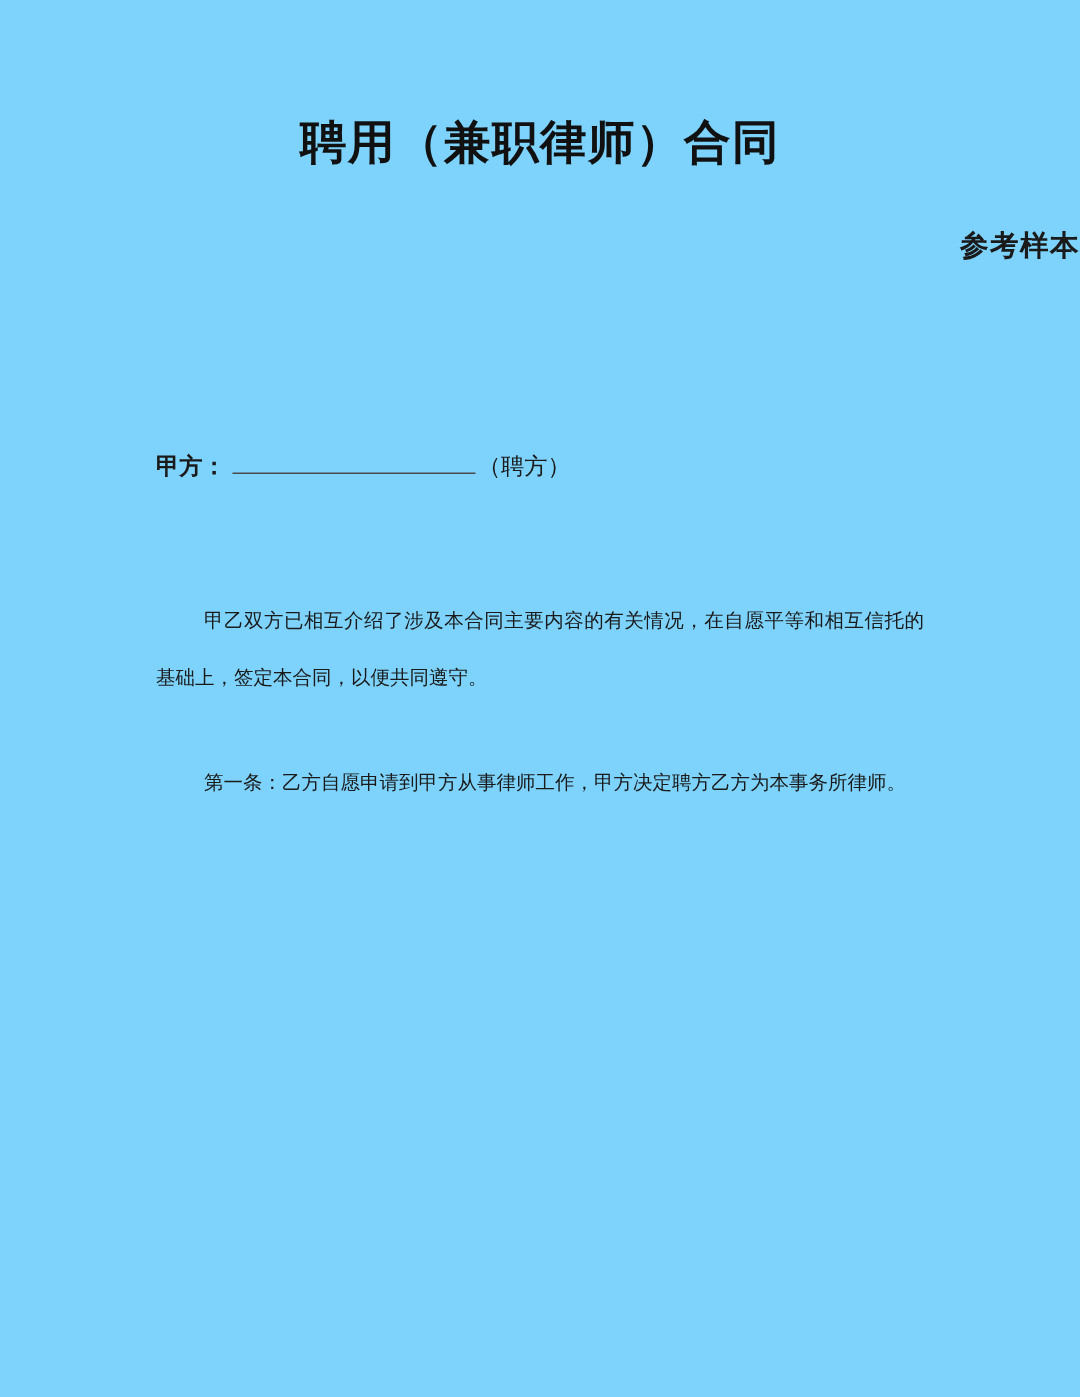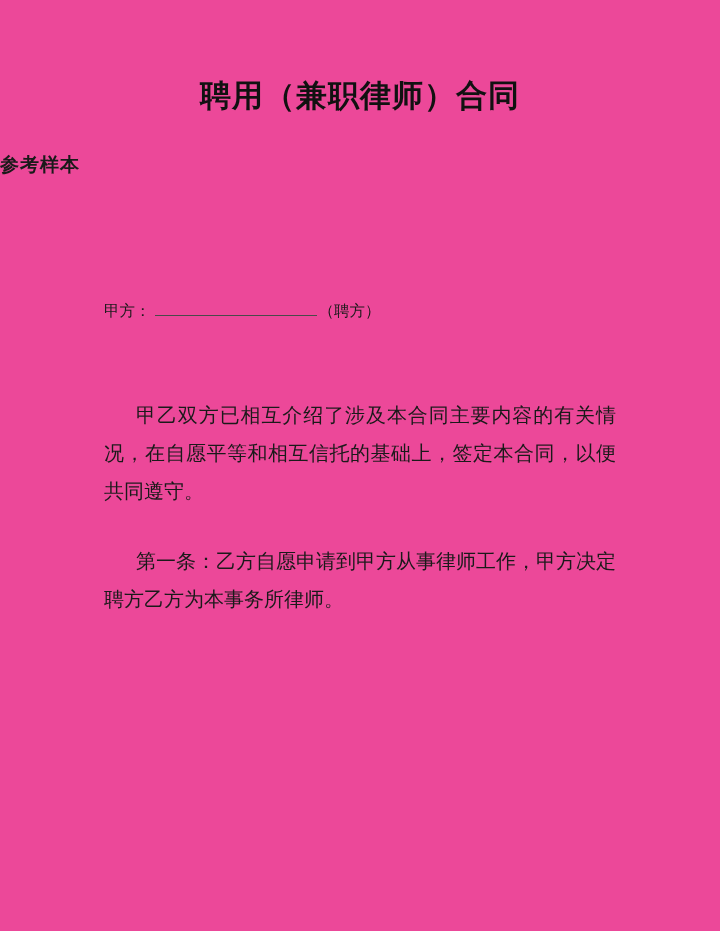--- a/index.html
+++ b/index.html
@@ -13,21 +13,21 @@
     font-family: "DejaVu Sans", "Liberation Sans", sans-serif;
     color: #1a1a1a;
     -webkit-font-smoothing: antialiased;
   }
 
   .page {
     position: relative;
     width: 720px;
     height: 931px;
     margin: 0 auto;
-    background: #ec4899;
+    background: #7dd3fc;
     overflow: hidden;
     box-sizing: border-box;
   }
 
   
   .doc-title {
     position: absolute;
     left: 0;
     top: 76px;
     width: 720px;
@@ -39,21 +39,21 @@
     color: #111111;
     line-height: 1.25;
     white-space: nowrap;
   }
 
   .doc-subtitle {
     position: absolute;
     left: 0;
     top: 152px;
     width: 720px;
-    text-align: left;
+    text-align: right;
     font-family: "DejaVu Sans", "Liberation Sans", sans-serif;
     font-size: 19px;
     font-weight: 700;
     letter-spacing: 1px;
     color: #1a1a1a;
     line-height: 1.3;
     white-space: nowrap;
   }
 
   
@@ -68,40 +68,41 @@
     font-size: 15.5px;
     line-height: 22px;
     color: #1a1a1a;
     white-space: nowrap;
     display: flex;
     align-items: baseline;
   }
 
   .party-line .label {
     display: inline-block;
+    font-weight: bold;
   }
 
   .party-line .blank {
     display: inline-block;
     width: 162px;
     border-bottom: 1.4px solid #4a4a4a;
     height: 15px;
     margin: 0 2px 0 4px;
   }
 
   .party-line .suffix {
     display: inline-block;
   }
 
   .spacer-party {
     height: 38px;
   }
 
   .para {
-    font-size: 20px;
+    font-size: 13px;
     line-height: 38px;
     color: #1a1a1a;
     text-align: justify;
     text-justify: inter-ideograph;
     text-indent: 32px;
     margin: 0;
   }
 
   .para-gap-lg {
     height: 36px;

